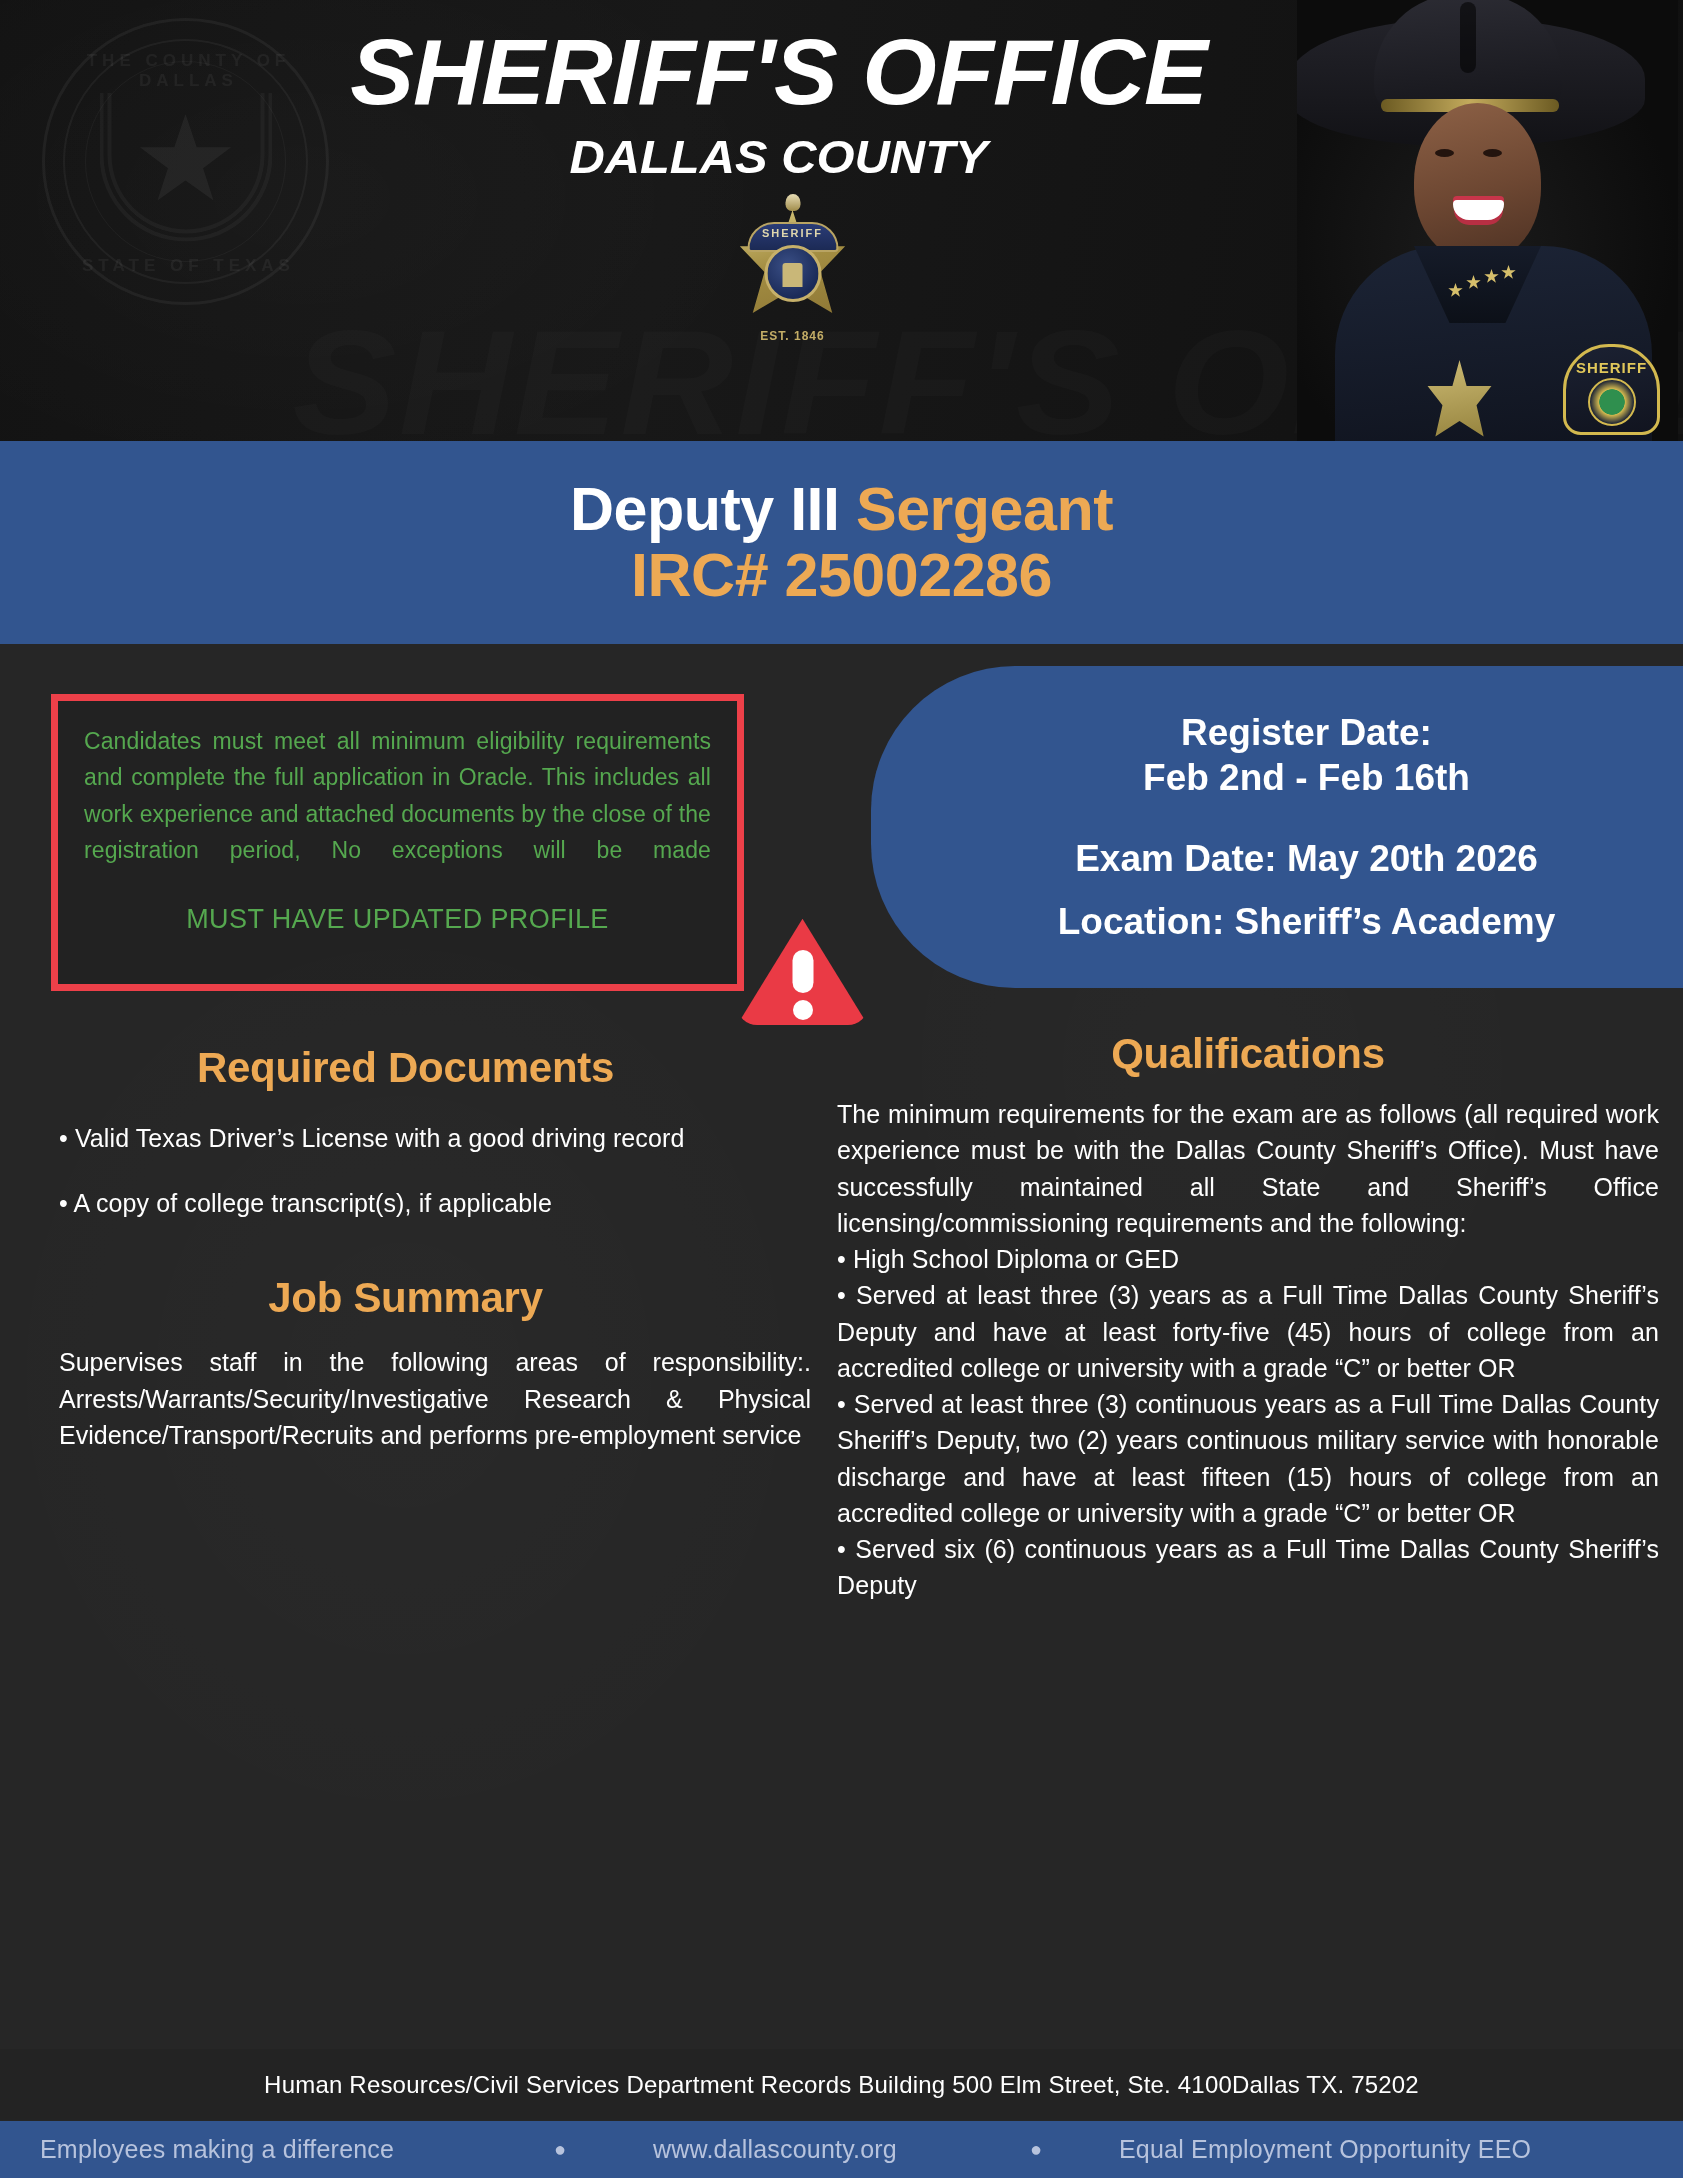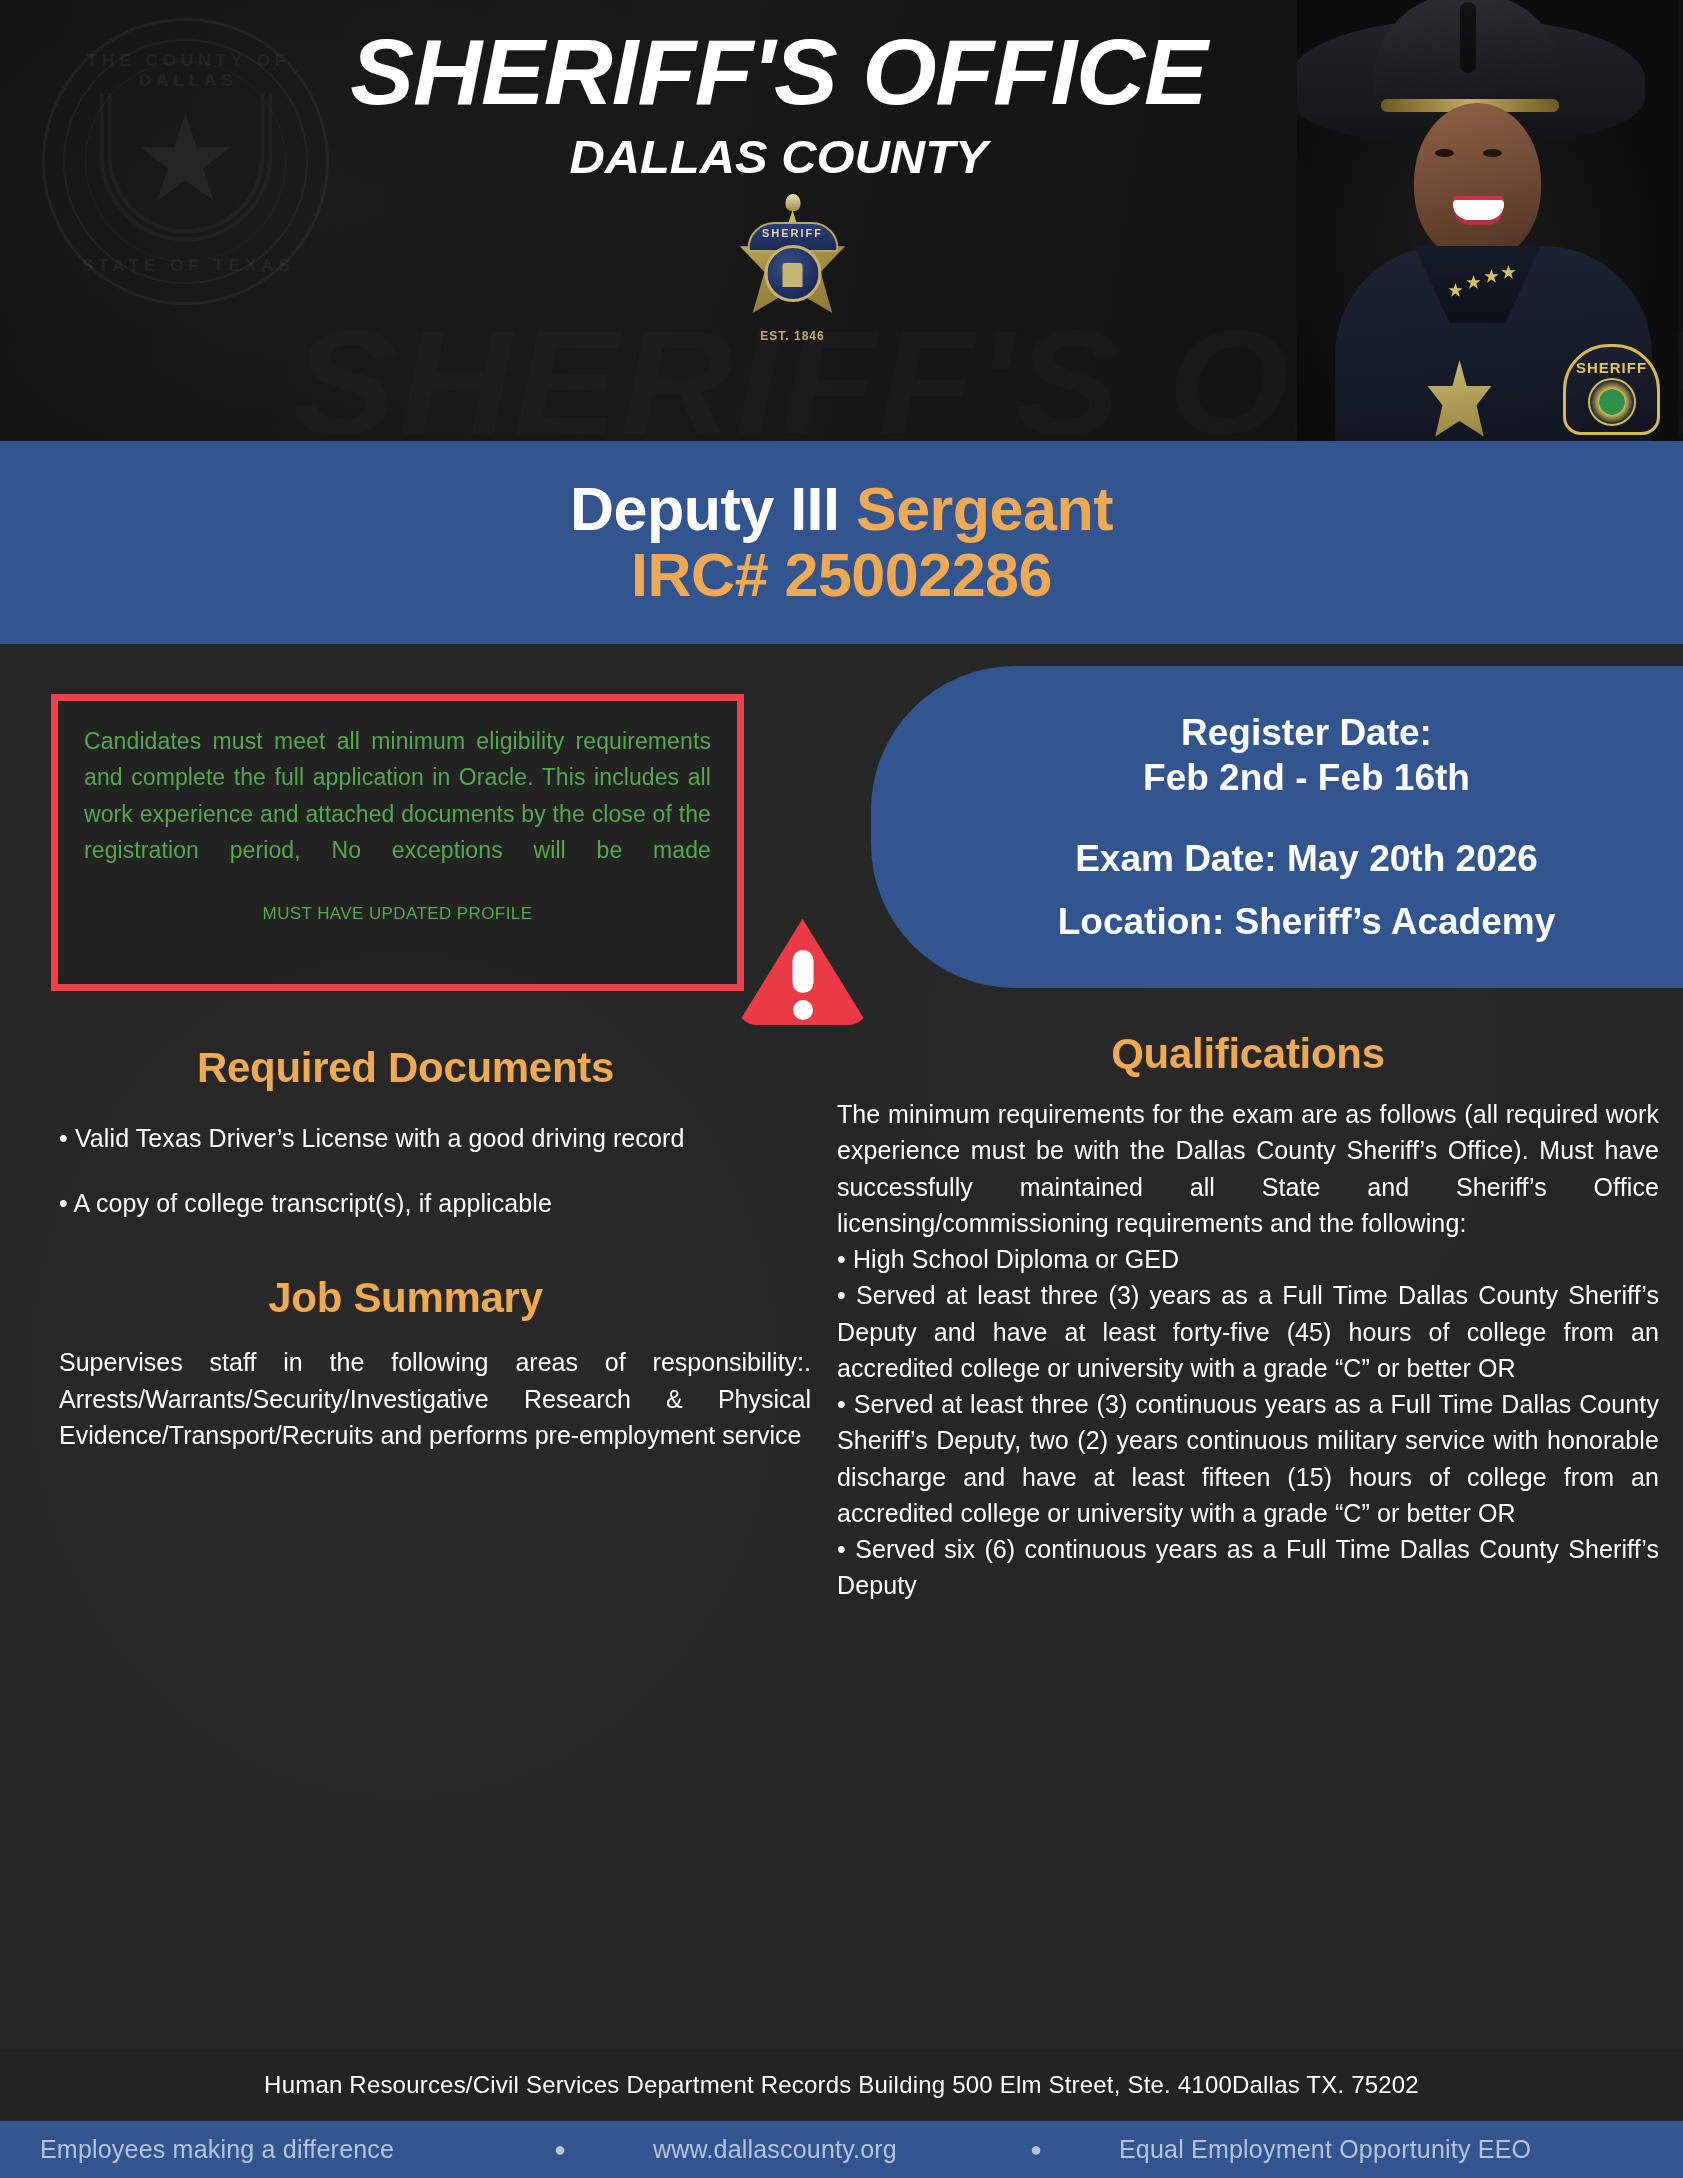--- a/index.html
+++ b/index.html
@@ -261,21 +261,21 @@
     background:rgba(0,0,0,0.10);
     padding:22px 26px 0 26px;
   }
   .warn-p{
     color:#55a84f; font-size:23px; line-height:1.58;
     text-align:justify; text-align-last:justify;
     letter-spacing:0.1px;
   }
   .warn-note{
     margin-top:36px; text-align:center;
-    color:#55a84f; font-size:17px; letter-spacing:0.4px;
+    color:#55a84f; font-size:27px; letter-spacing:0.4px;
   }
   .warn-tri{
     position:absolute; left:728px; top:262px; width:149px; height:127px;
   }
   .warn-tri .tri2{
     position:absolute; left:6%; top:10%; width:88%; height:84%;
     background:#ea3a45;
     clip-path:polygon(50% 0%,100% 100%,0% 100%);
     border-radius:20px;
   }

